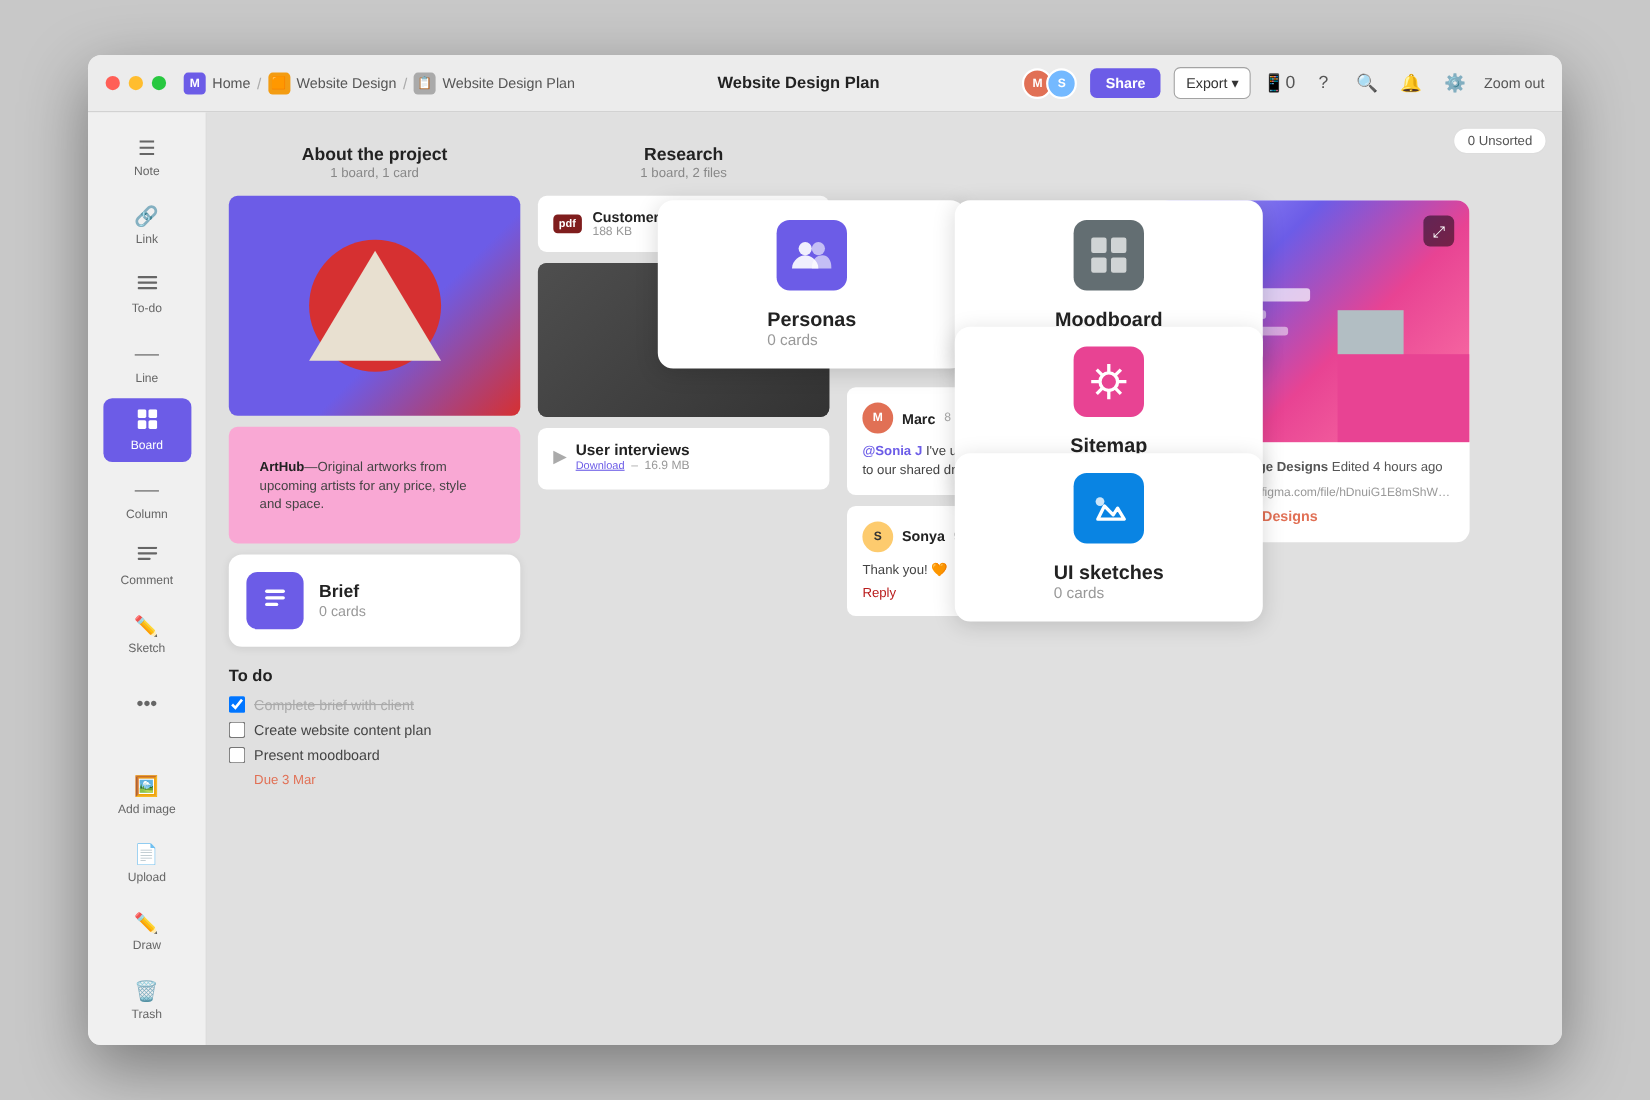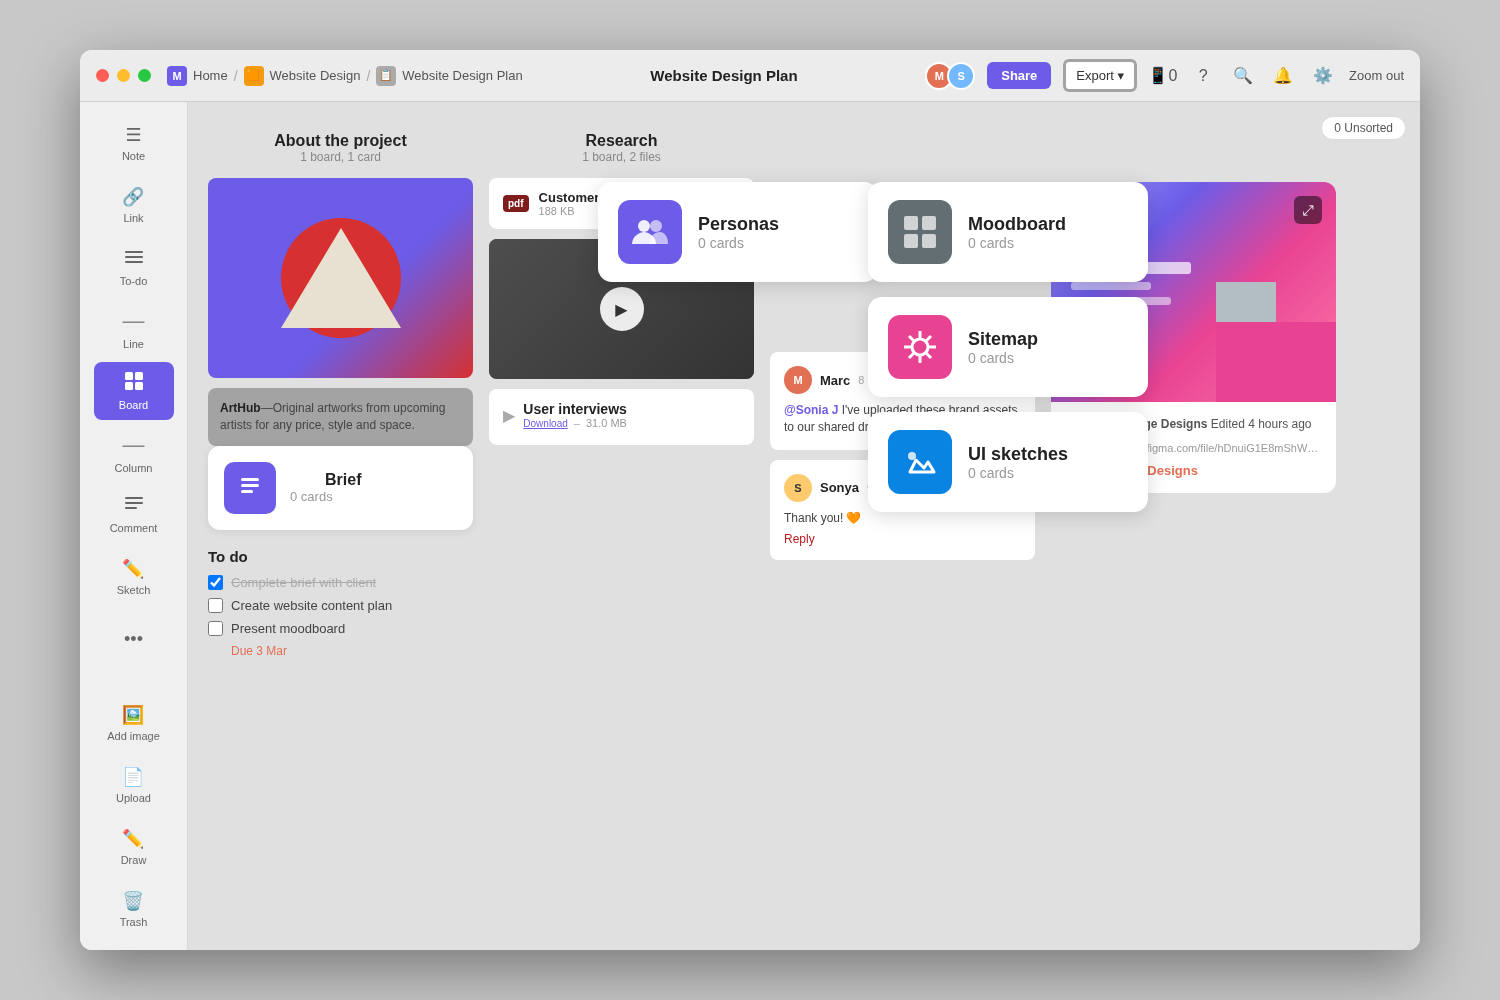--- a/index.html
+++ b/index.html
@@ -93,21 +93,21 @@
       color: white;
       border: none;
       border-radius: 6px;
       padding: 6px 14px;
       font-size: 13px;
       font-weight: 600;
       cursor: pointer;
     }
     .export-btn {
       background: white;
-      border: 3px solid #a3a3a3;
+      border: 1px solid #a3a3a3;
       border-radius: 6px;
       padding: 6px 10px;
       font-size: 13px;
       cursor: pointer;
       color: #333;
     }
     .zoom-btn {
       font-size: 13px;
       color: #555;
       cursor: pointer;
@@ -226,23 +226,24 @@
       background: #d63031;
       top: 50%;
       left: 50%;
       transform: translate(-50%, -50%);
     }
     .image-card-inner {
       position: relative;
       z-index: 2;
     }
     .text-card {
-      background: #a3a3a3;
+      background: #f9a8d4;
       border-radius: 8px;
-      padding: 12px;
+      padding: 28px;
+      margin-bottom: 10px;
       font-size: 12px;
       color: #444;
       line-height: 1.4;
     }
     .text-card strong { color: #222; font-weight: 700; }
 
     
     .brief-card {
       background: white;
       border-radius: 12px;
@@ -258,21 +259,21 @@
       height: 52px;
       background: #6c5ce7;
       border-radius: 10px;
       display: flex;
       align-items: center;
       justify-content: center;
       color: white;
       font-size: 22px;
       flex-shrink: 0;
     }
-    .brief-info .card-title { font-size: 16px; font-weight: 700; color: #222; margin-left: 35px; }
+    .brief-info .card-title { font-size: 16px; font-weight: 700; color: #222; }
     .brief-info .card-sub { font-size: 13px; color: #999; }
 
     
     .todo-section {
       background: transparent;
       padding: 8px 0;
     }
     .todo-title {
       font-size: 15px;
       font-weight: 700;
@@ -360,20 +361,21 @@
     .overlay-card {
       background: white;
       border-radius: 14px;
       padding: 18px 20px;
       display: flex;
       align-items: center;
       gap: 16px;
       box-shadow: 0 4px 20px rgba(0,0,0,0.15);
       width: 280px;
       position: absolute;
+      flex-direction: column;
     }
     .overlay-icon {
       width: 64px;
       height: 64px;
       border-radius: 12px;
       display: flex;
       align-items: center;
       justify-content: center;
       font-size: 28px;
       color: white;
@@ -713,21 +715,21 @@
           </div>
 
           <div class="download-card">
             <div style="display:flex; align-items:center; gap:8px; margin-bottom:4px;">
               <span style="color:#aaa; font-size:16px;">▶</span>
               <div>
                 <div class="download-name">User interviews</div>
                 <div style="display:flex; gap:6px; align-items:center;">
                   <span class="download-link">Download</span>
                   <span style="color:#aaa; font-size:11px;">–</span>
-                  <span class="download-size">31.0 MB</span>
+                  <span class="download-size">16.9 MB</span>
                 </div>
               </div>
             </div>
           </div>
         </div>
 
         <div style="width:265px; flex-shrink:0;">
 
           <div style="margin-top: 220px;">
             <div class="design-comment">

